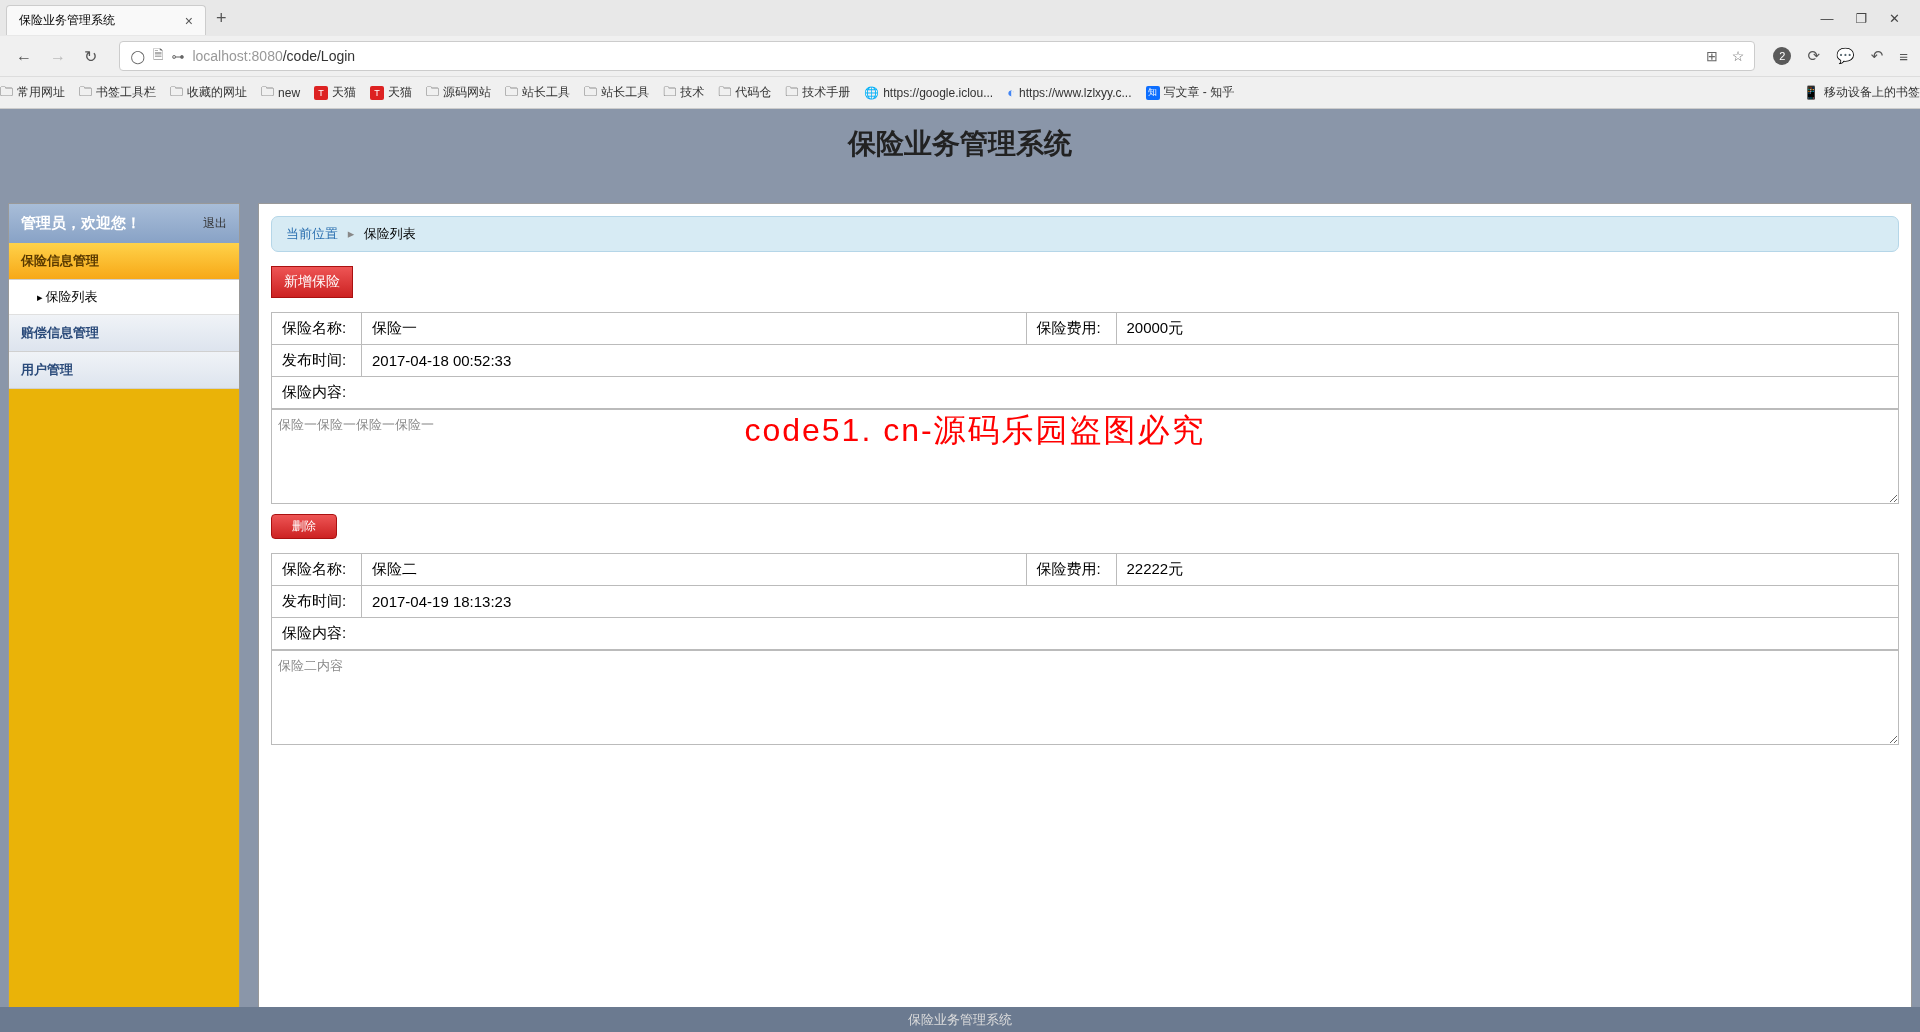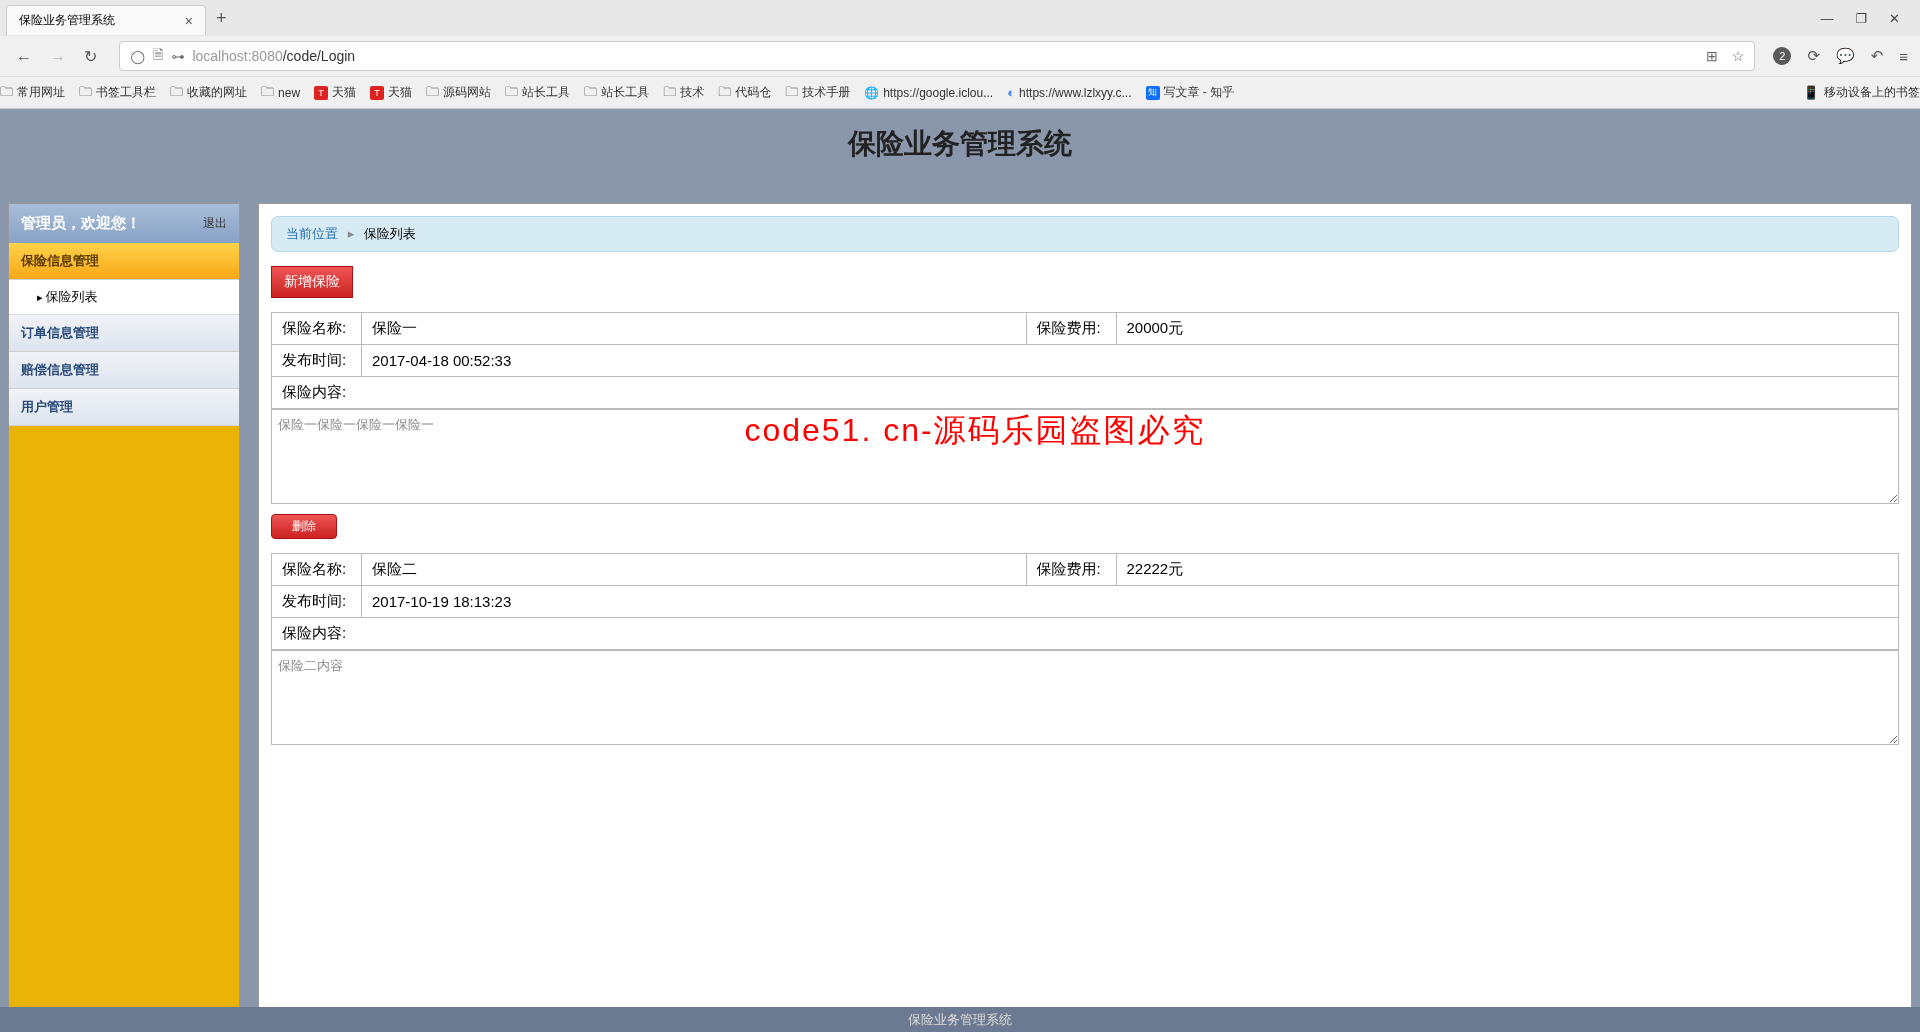--- a/index.html
+++ b/index.html
@@ -181,21 +181,20 @@
 
   <div class="main-area">
 
     <div class="sidebar">
       <div class="sidebar-hdr">
         <span>管理员，欢迎您！</span>
         <button class="logout">退出</button>
       </div>
       <div class="sidebar-item active">保险信息管理</div>
       <div class="sidebar-sub">保险列表</div>
-      <div class="sidebar-item">订单信息管理</div>
       <div class="sidebar-item">赔偿信息管理</div>
       <div class="sidebar-item">用户管理</div>
     </div>
 
     <div class="content-frame">
       <div class="content-scroll">
         <div class="breadcrumb">
           <span class="cur">当前位置</span>
           <span class="sep">▸</span>
           <span>保险列表</span>
@@ -228,21 +227,21 @@
         <table class="record-table">
           <tbody>
               <tr>
             <td class="lbl">保险名称:</td>
             <td>保险二</td>
             <td class="lbl">保险费用:</td>
             <td>22222元</td>
           </tr>
           <tr>
             <td class="lbl">发布时间:</td>
-            <td colspan="3">2017-10-19 18:13:23</td>
+            <td colspan="3">2017-04-19 18:13:23</td>
           </tr>
           <tr>
             <td class="lbl" colspan="4">保险内容:</td>
           </tr>
         </tbody>
           </table>
         <textarea class="record-textarea" style="">保险二内容</textarea>
 
       </div>
     </div>

